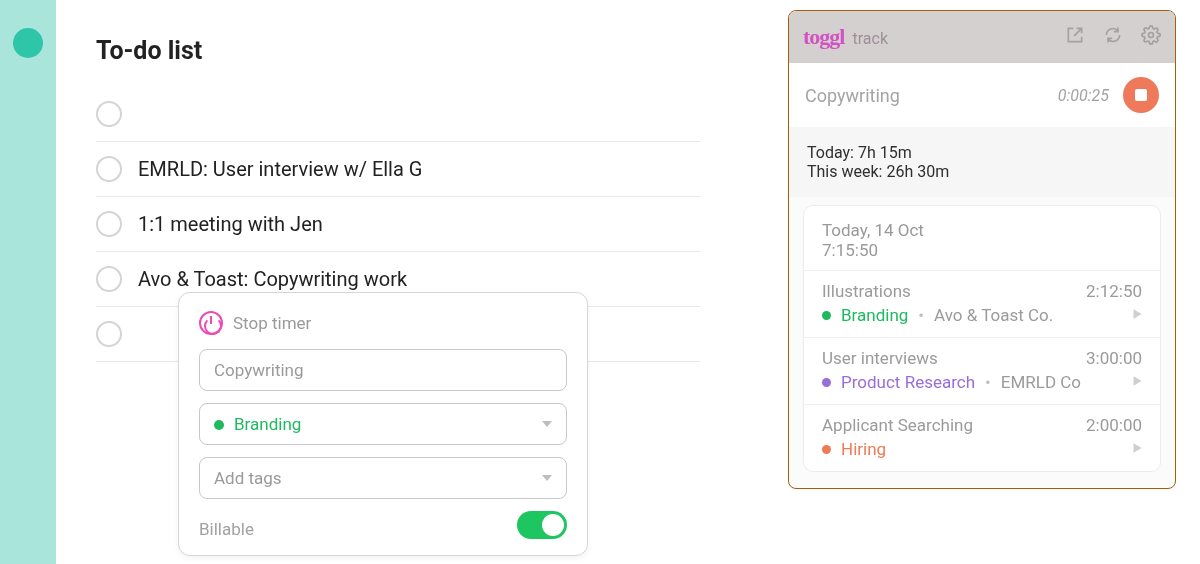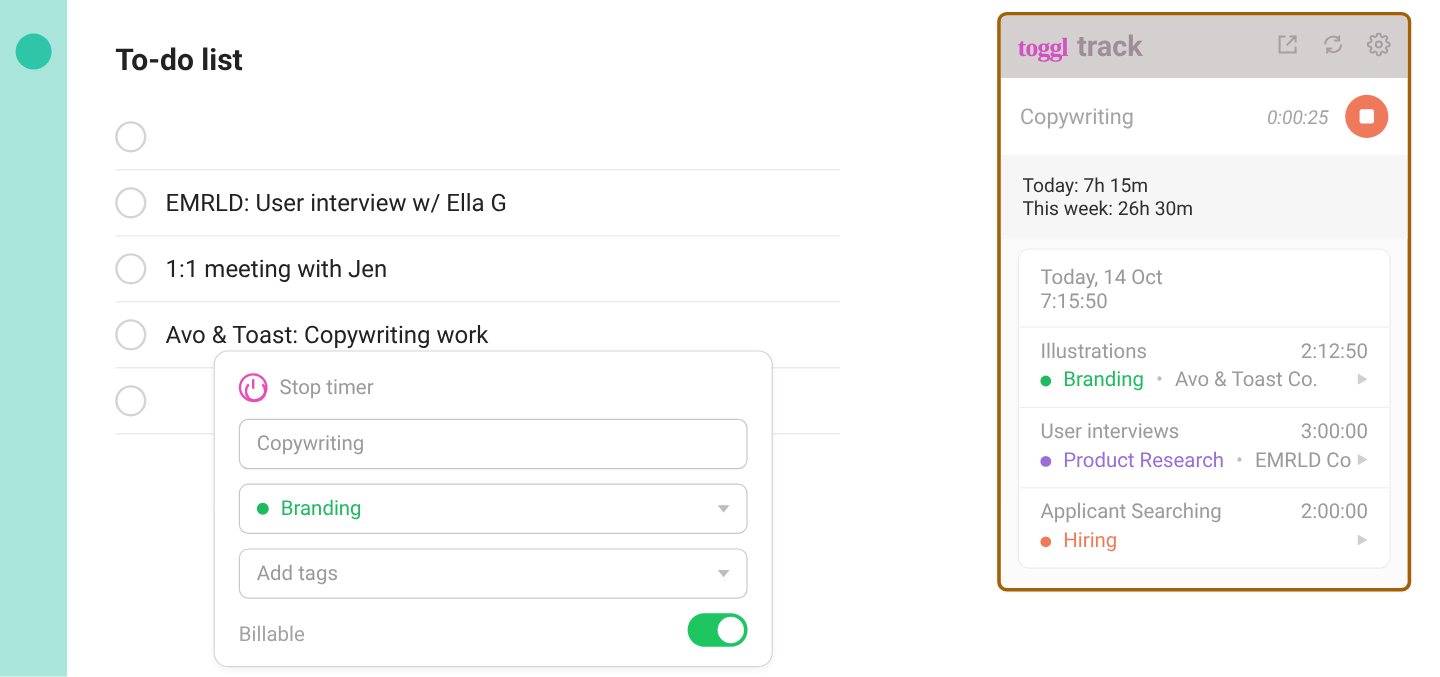--- a/index.html
+++ b/index.html
@@ -57,21 +57,21 @@
   }
   .todo-label {
     font-size: 20px;
     color: #222;
   }
   
   .timer-popup {
     position: absolute;
     left: 122px;
     top: 292px;
-    width: 466px;
+    width: 410px;
     background: #fff;
     border: 1px solid #d6d6d6;
     border-radius: 12px;
     box-shadow: 0 2px 6px rgba(0,0,0,0.05);
     padding: 18px 20px 16px 20px;
   }
   .popup-header {
     display: flex;
     align-items: center;
     margin-bottom: 14px;
@@ -157,23 +157,23 @@
     position: absolute;
     width: 22px; height: 22px;
     background: #fff;
     border-radius: 50%;
     top: 3px; right: 3px;
   }
   
   .panel {
     position: absolute;
     right: 24px; top: 10px;
-    width: 345px;
+    width: 388px;
     background: #fbfbfb;
-    border: 3px solid #a16207;
+    border: 1px solid #a16207;
     border-radius: 8px;
     overflow: hidden;
     box-shadow: 0 1px 2px rgba(0,0,0,0.03);
   }
   .panel-header {
     background: #d5d0d0;
     height: 52px;
     display: flex;
     align-items: center;
     padding: 0 14px;
@@ -185,23 +185,23 @@
     gap: 4px;
   }
   .brand-toggl {
     font-family: Georgia, serif;
     font-size: 22px;
     font-weight: 800;
     color: #d152c2;
     letter-spacing: -1px;
   }
   .brand-track {
-    font-size: 24px;
+    font-size: 16px;
     color: #9d8f97;
-    font-weight: 700;
+    font-weight: 400;
     margin-left: 4px;
   }
   .header-icons {
     display: flex;
     gap: 18px;
     color: #a79ea3;
   }
   .header-icons svg { width: 20px; height: 20px; fill: none; stroke: #a79ea3; stroke-width: 2; }
   .header-icons .icon { cursor: pointer; }
   .timer-row {

